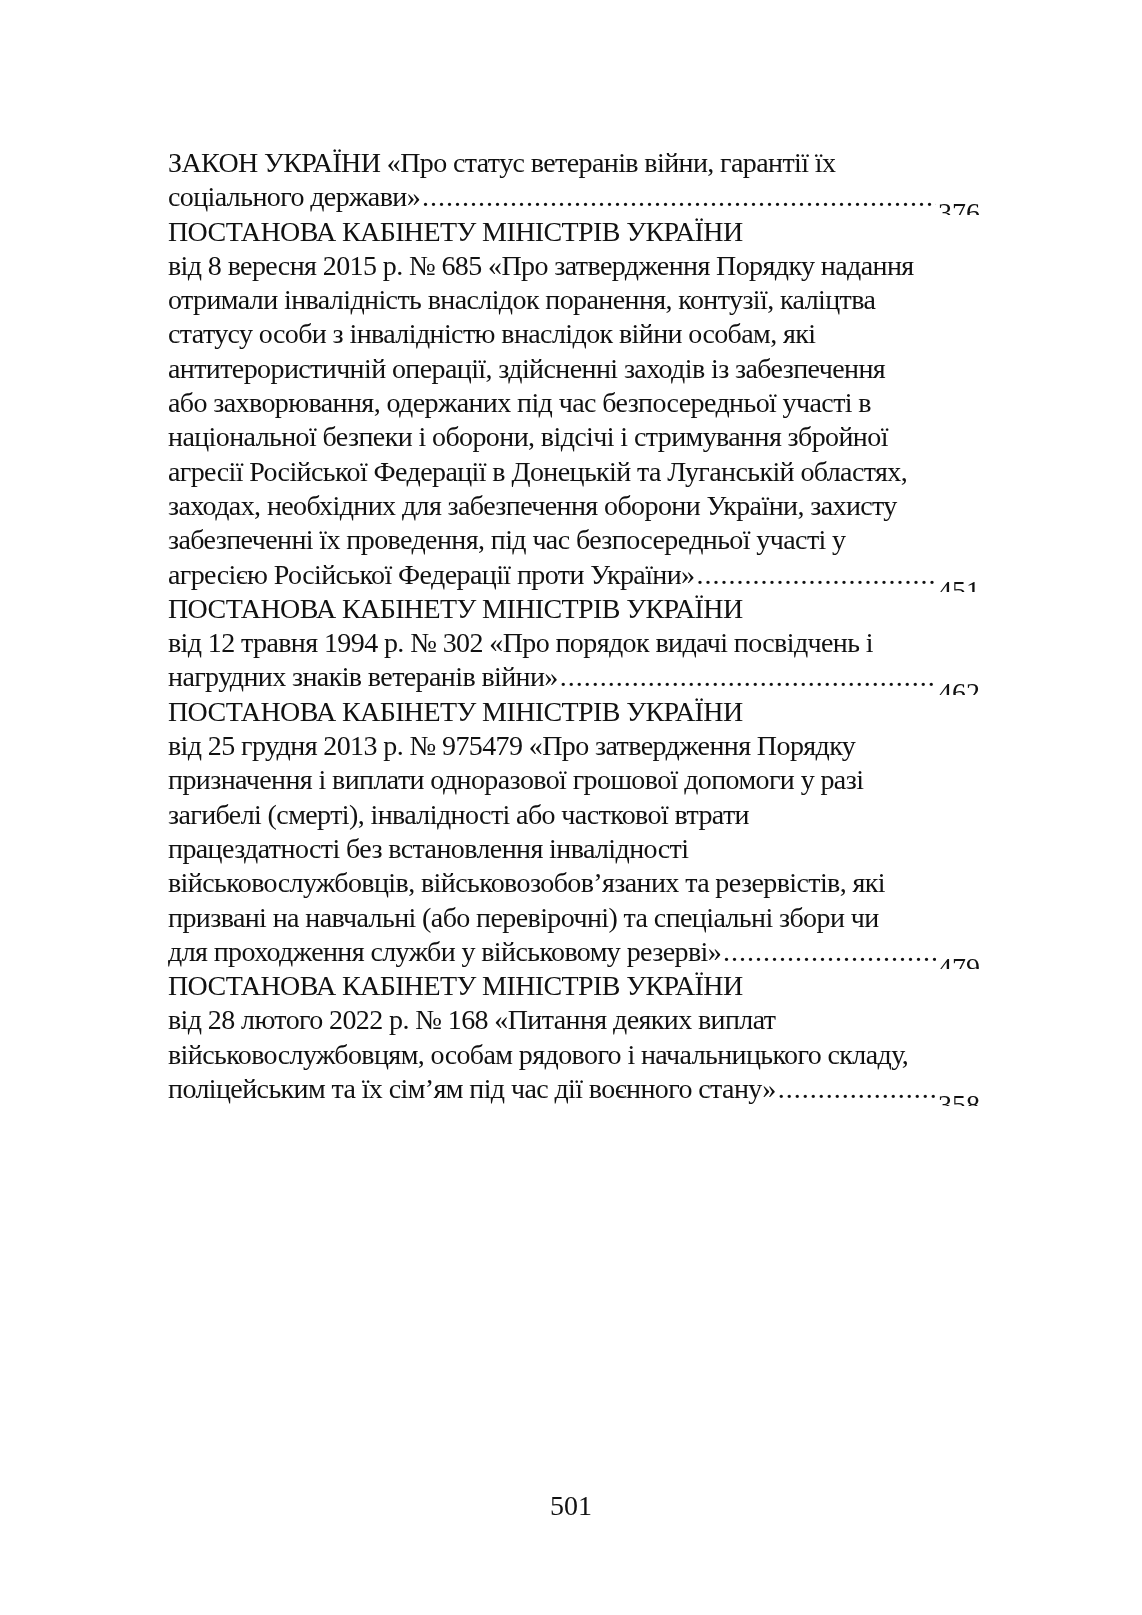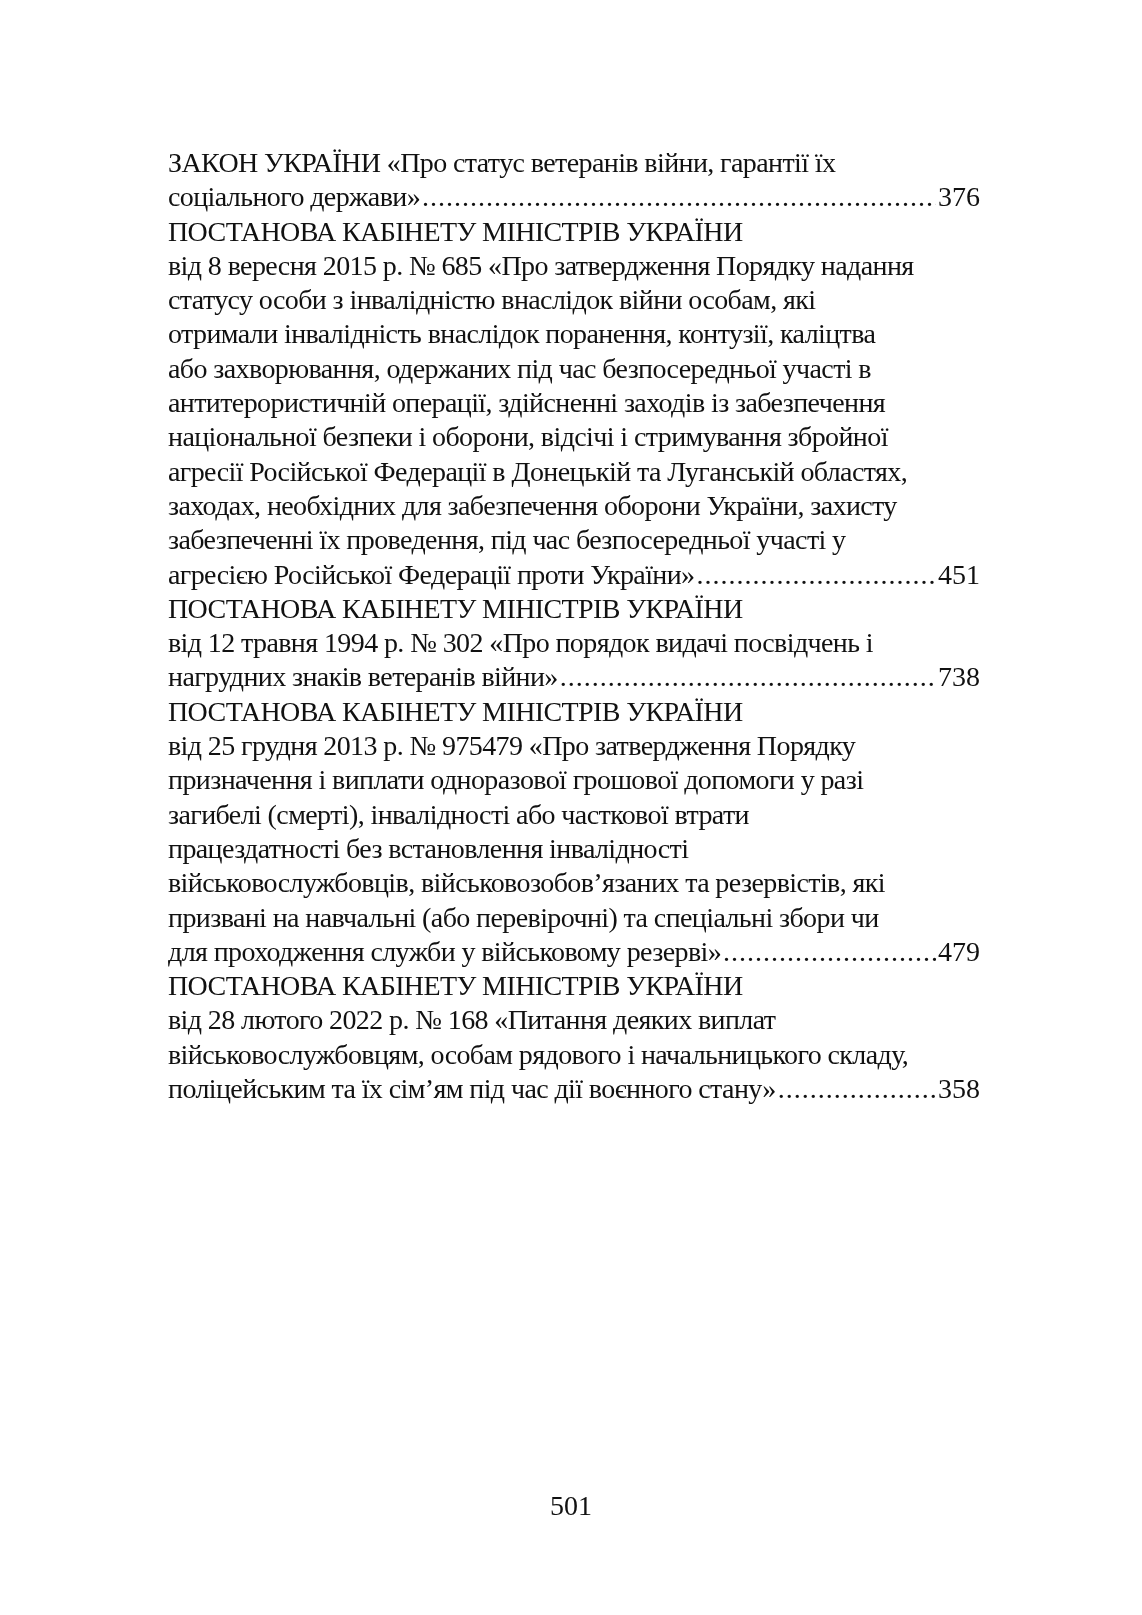--- a/index.html
+++ b/index.html
@@ -7,21 +7,21 @@
   .page { position: absolute; left: 0; top: 0; width: 1142px; height: 1503px; background: #fff; }
   .toc {
     position: absolute; left: 168px; top: 146px; width: 812px;
     font-family: "Liberation Serif", "DejaVu Serif", serif;
     font-size: 28px; line-height: 34.3px; color: #111;
   }
   .line { display: flex; white-space: nowrap; height: 34.3px; overflow: hidden; }
   .line .txt { flex: 0 0 auto; letter-spacing: -0.6px; }
   .line .dots { flex: 1 1 auto; overflow: hidden; letter-spacing: 1px; margin: 0 2px; }
   .line .dots::before { content: "..............................................................................................................................................................................................................."; }
-  .line .pg { flex: 0 0 auto; }
+  .line .pg { flex: 0 0 auto; margin-top: 16px; }
   .heading { letter-spacing: -0.6px; }
   .page-number {
     position: absolute; left: 0; width: 1142px; top: 1490px; text-align: center;
     font-family: "Liberation Serif", "DejaVu Serif", serif; font-size: 28px; color: #111;
   }
 </style>
 </head>
 <body>
 
 <div class="page">
@@ -37,30 +37,30 @@
         <span class="pg">376</span>
       </div>
     </div>
 
     <div>
       <div class="line heading">ПОСТАНОВА КАБІНЕТУ МІНІСТРІВ УКРАЇНИ</div>
       <div class="line">
           <span class="txt">від 8 вересня 2015 р. № 685 «Про затвердження Порядку надання</span>
         </div>
       <div class="line">
+          <span class="txt">отримали інвалідність внаслідок поранення, контузії, каліцтва</span>
+        </div>
+      <div class="line">
           <span class="txt">статусу особи з інвалідністю внаслідок війни особам, які</span>
         </div>
       <div class="line">
-          <span class="txt">отримали інвалідність внаслідок поранення, контузії, каліцтва</span>
+          <span class="txt">антитерористичній операції, здійсненні заходів із забезпечення</span>
         </div>
       <div class="line">
           <span class="txt">або захворювання, одержаних під час безпосередньої участі в</span>
-        </div>
-      <div class="line">
-          <span class="txt">антитерористичній операції, здійсненні заходів із забезпечення</span>
         </div>
       <div class="line">
           <span class="txt">національної безпеки і оборони, відсічі і стримування збройної</span>
         </div>
       <div class="line">
           <span class="txt">агресії Російської Федерації в Донецькій та Луганській областях,</span>
         </div>
       <div class="line">
           <span class="txt">заходах, необхідних для забезпечення оборони України, захисту</span>
         </div>
@@ -75,21 +75,21 @@
     </div>
 
     <div>
       <div class="line heading">ПОСТАНОВА КАБІНЕТУ МІНІСТРІВ УКРАЇНИ</div>
       <div class="line">
           <span class="txt">від 12 травня 1994 р. № 302 «Про порядок видачі посвідчень і</span>
         </div>
       <div class="line">
         <span class="txt">нагрудних знаків ветеранів війни»</span>
         <span class="dots"></span>
-        <span class="pg">738</span>
+        <span class="pg">462</span>
       </div>
     </div>
 
     <div>
       <div class="line heading">ПОСТАНОВА КАБІНЕТУ МІНІСТРІВ УКРАЇНИ</div>
       <div class="line">
           <span class="txt">від 25 грудня 2013 р. № 975479 «Про затвердження Порядку</span>
         </div>
       <div class="line">
           <span class="txt">призначення і виплати одноразової грошової допомоги у разі</span>

